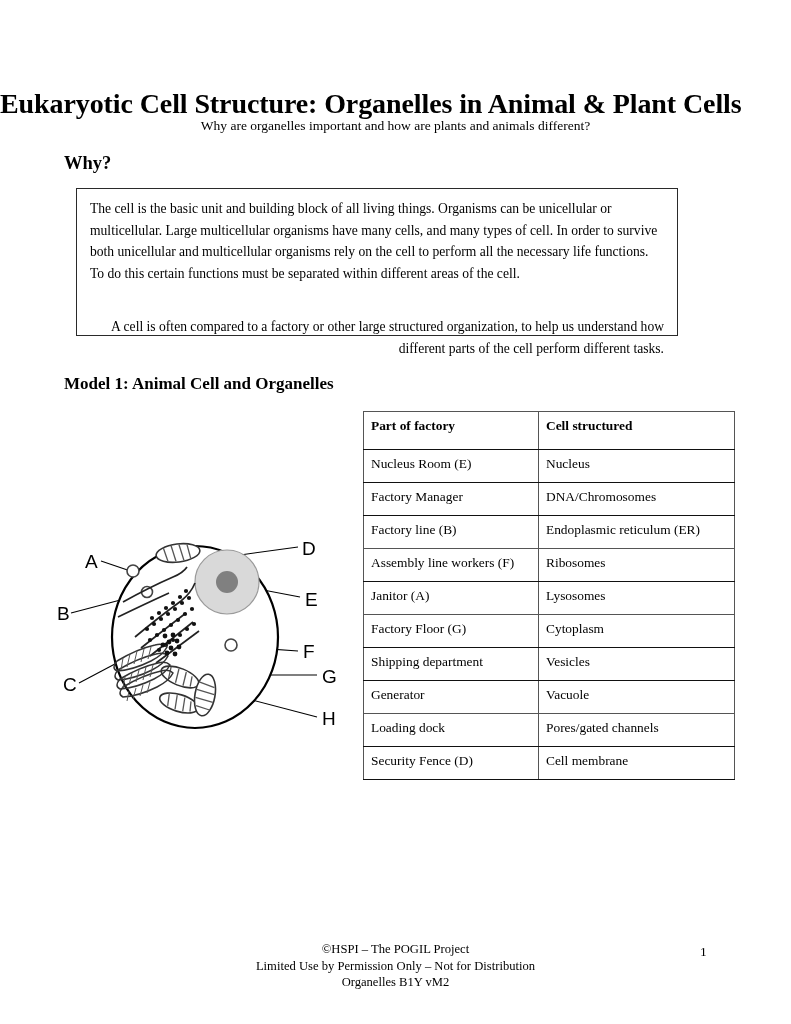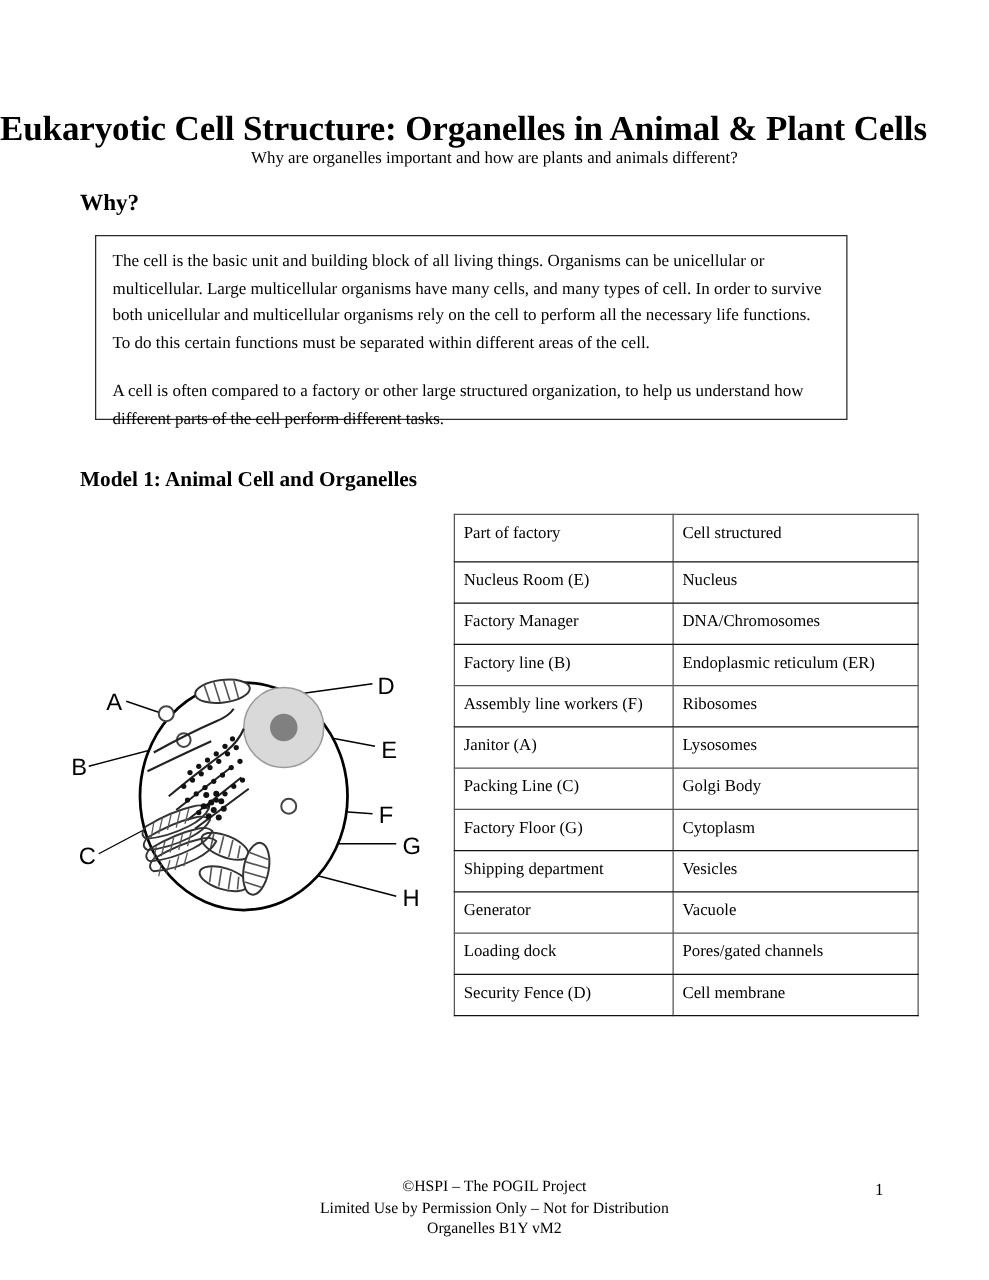--- a/index.html
+++ b/index.html
@@ -58,21 +58,22 @@
     border: 1.2px solid #2a2a2a;
     box-sizing: border-box;
     padding: 9px 13px 0 13px;
   }
   .why-box p {
     margin: 0;
     font-size: 13.6px;
     line-height: 21.5px;
   }
   .why-box p.second {
-    margin-top: 18px;
+    margin-top: 32px;
+    text-align: right;
   }
 
   
   .model-heading {
     position: absolute;
     left: 64px; top: 374px;
     font-size: 17px;
     font-weight: bold;
   }
 
@@ -99,21 +100,21 @@
     border: 1px solid #555555;
     font-size: 13.4px;
     text-align: left;
     vertical-align: top;
     padding: 6px 7px 0 7px;
     height: 33px;
     box-sizing: border-box;
     font-weight: normal;
   }
   .factory-table th {
-    font-weight: normal;
+    font-weight: bold;
     border-bottom: 1.6px solid #111111;
     height: 38px;
   }
   .factory-table .col-a { width: 175px; }
   .factory-table .col-b { width: 196px; }
   .factory-table tr.thick-bottom td {
     border-bottom: 1.6px solid #111111;
   }
   .factory-table tr:last-child td {
     border-bottom: 1.6px solid #111111;
@@ -321,24 +322,20 @@
         <td>Endoplasmic reticulum (ER)</td>
       </tr>
       <tr class="thick-bottom">
         <td>Assembly line workers (F)</td>
         <td>Ribosomes</td>
       </tr>
       <tr>
         <td>Janitor (A)</td>
         <td>Lysosomes</td>
       </tr>
-      <tr>
-        <td>Packing Line (C)</td>
-        <td>Golgi Body</td>
-      </tr>
       <tr class="thick-bottom">
         <td>Factory Floor (G)</td>
         <td>Cytoplasm</td>
       </tr>
       <tr class="thick-bottom">
         <td>Shipping department</td>
         <td>Vesicles</td>
       </tr>
       <tr>
         <td>Generator</td>

